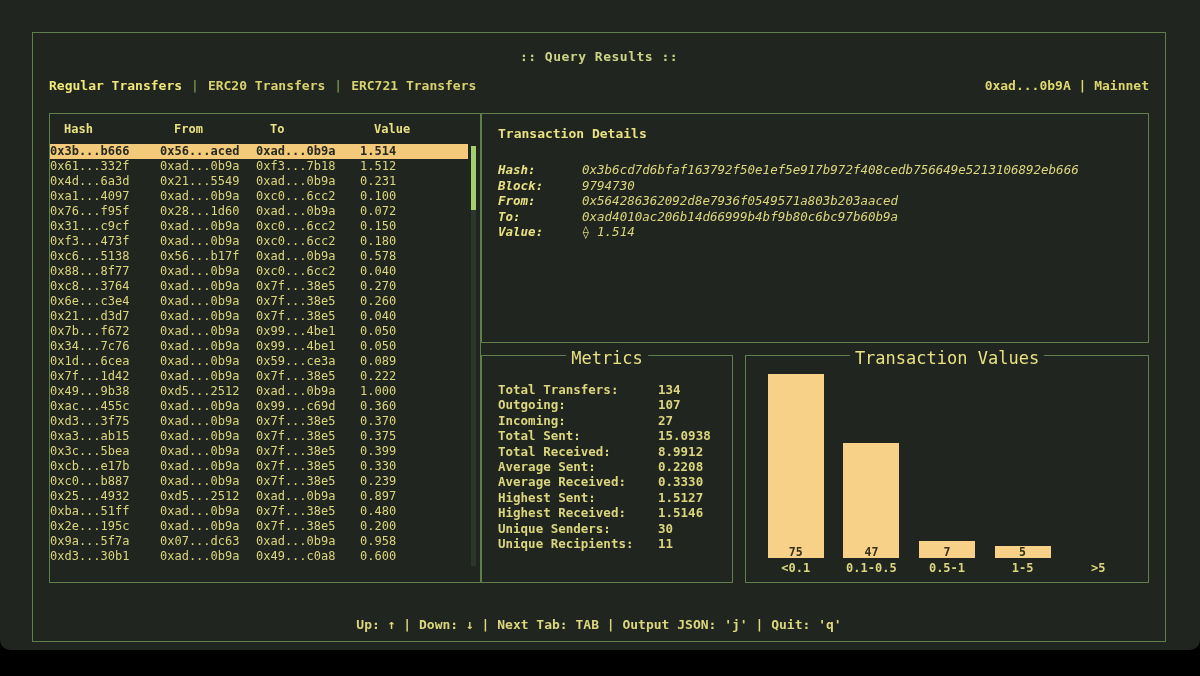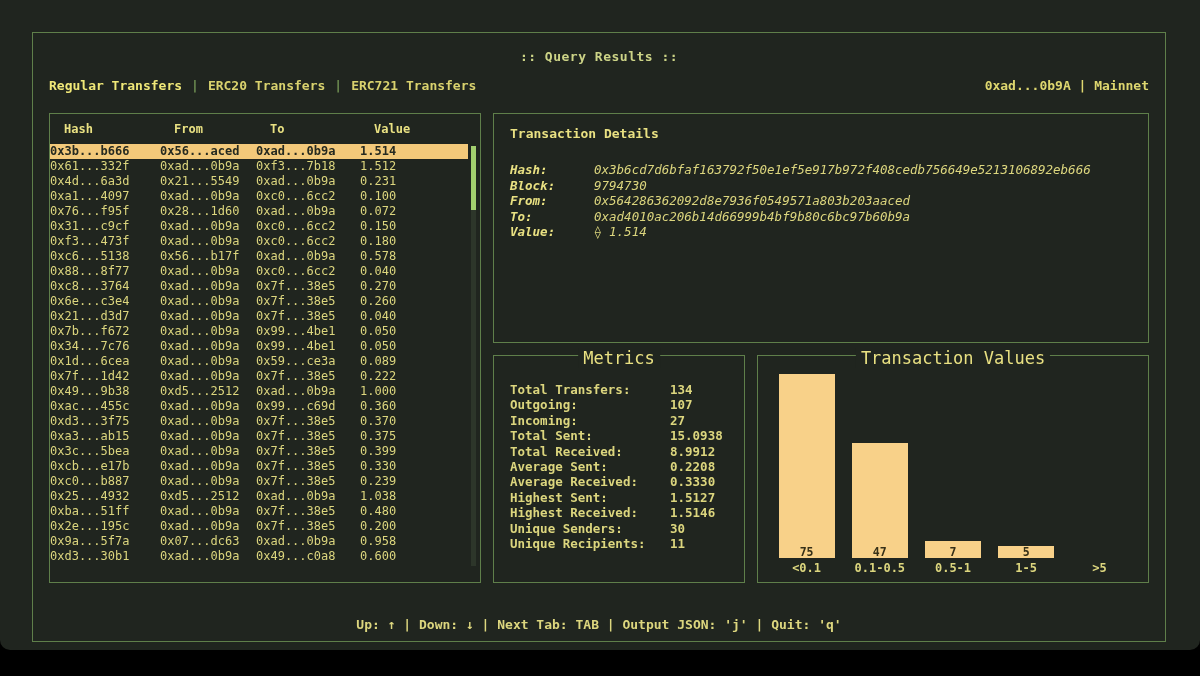--- a/index.html
+++ b/index.html
@@ -35,21 +35,21 @@
   }
   .topbar{
     display:flex;justify-content:space-between;
     padding:0 16px;margin-top:14px;font-size:13px;font-weight:bold;
   }
   .tabs{display:flex;align-items:center;gap:9px;}
   .tab{color:#d9d26e;cursor:default;}
   .tab.active{color:#f0e878;}
   .tab-sep{color:#6f8f52;}
   .account{color:#ded76f;}
-  .content{display:flex;gap:12px;padding:0 16px;margin-top:20px;}
+  .content{display:flex;padding:0 16px;margin-top:20px;}
   .panel{border:1px solid var(--border);position:relative;}
   .left-panel{width:432px;height:470px;padding:8px 0;}
   .t-header{
     display:grid;grid-template-columns:110px 96px 104px 1fr;
     padding-left:14px;margin-right:12px;margin-bottom:8px;
     font-size:12px;font-weight:bold;color:var(--heading);
   }
   .t-rows{margin-right:12px;}
   .trow{
     display:grid;grid-template-columns:110px 96px 104px 1fr;
@@ -255,21 +255,21 @@
             <div class="trow">
               <span>0xc0...b887</span>
               <span>0xad...0b9a</span>
               <span>0x7f...38e5</span>
               <span>0.239</span>
             </div>
             <div class="trow">
               <span>0x25...4932</span>
               <span>0xd5...2512</span>
               <span>0xad...0b9a</span>
-              <span>1.038</span>
+              <span>0.897</span>
             </div>
             <div class="trow">
               <span>0xba...51ff</span>
               <span>0xad...0b9a</span>
               <span>0x7f...38e5</span>
               <span>0.480</span>
             </div>
             <div class="trow">
               <span>0x2e...195c</span>
               <span>0xad...0b9a</span>

